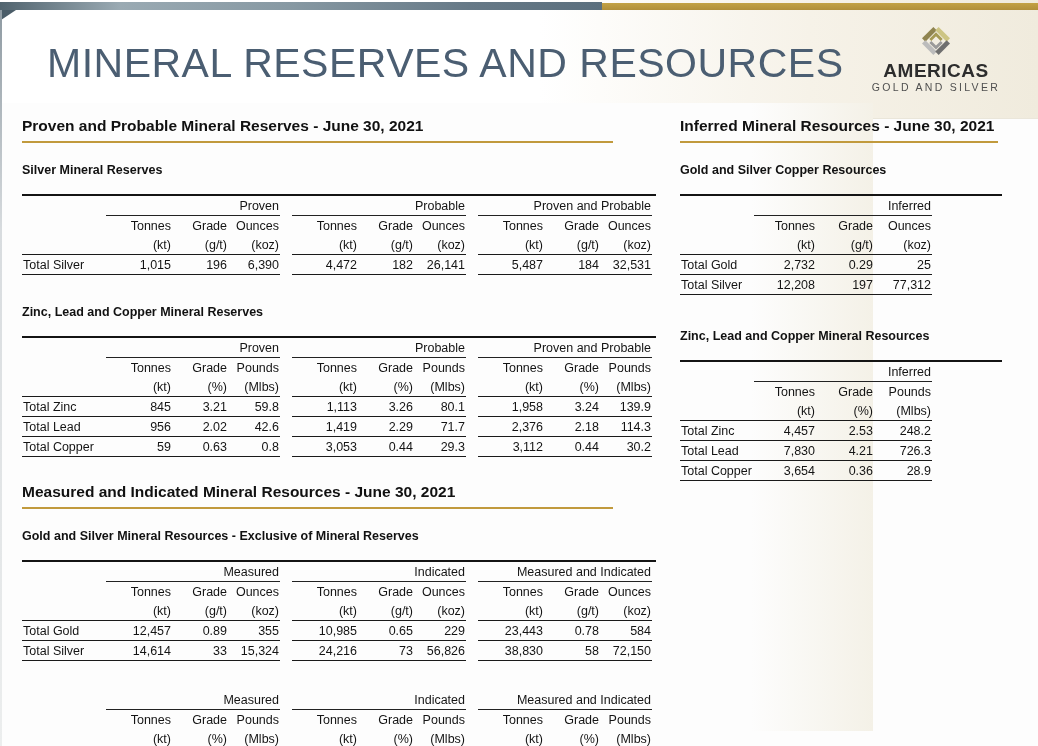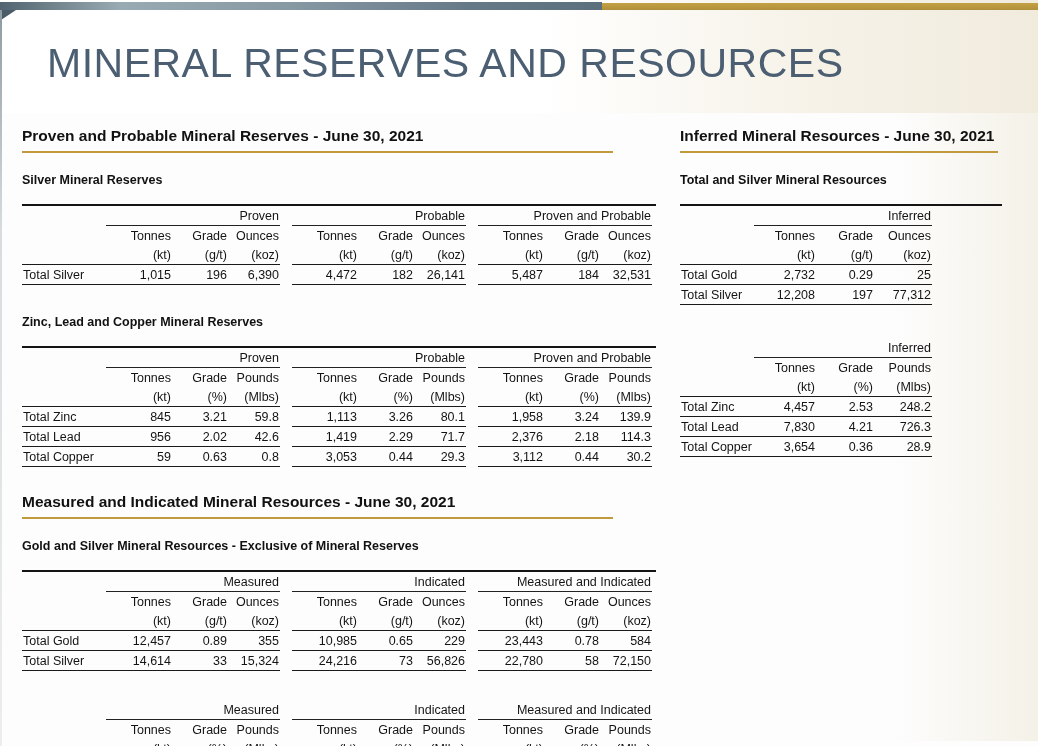--- a/index.html
+++ b/index.html
@@ -36,21 +36,21 @@
     font-size:41px;letter-spacing:0.5px;color:#4b5e72;white-space:nowrap;
   }
   .logo{
     position:absolute;right:22px;top:22px;width:160px;text-align:center;
   }
   .logo-mark{display:block;margin:0 auto 3px auto;}
   .logo-name{font-size:19px;font-weight:800;letter-spacing:0.5px;color:#2d2d2d;line-height:20px;}
   .logo-tag{font-size:10.5px;letter-spacing:2.3px;color:#4f4f4f;line-height:13px;}
   
   .content{
-    position:absolute;left:0;top:113px;width:1038px;height:628px;
+    position:absolute;left:0;top:103px;width:873px;height:628px;
     background:linear-gradient(90deg,#fdfdfd 0%,#fdfdfd 86%,#f4f1e7 100%);
   }
   .col-left{position:absolute;left:22px;top:14px;width:634px;}
   .col-right{position:absolute;left:680px;top:14px;width:322px;}
   .sec-head{
     font-size:15.5px;font-weight:700;color:#111;
     padding-bottom:6px;border-bottom:2.5px solid #c19a3d;
     white-space:nowrap;
   }
   .col-left .sec-head{width:591px;}
@@ -76,20 +76,34 @@
   .sec-gap{height:10px;}
 </style>
 </head>
 <body>
 
 <div class="header">
   <div class="topbar-slate"></div>
   <div class="topbar-gold"></div>
   <div class="notch"></div>
   <div class="page-title">MINERAL RESERVES AND RESOURCES</div>
+  <div class="logo">
+    <svg class="logo-mark" width="38" height="36" viewBox="0 0 40 38">
+      <g stroke-linecap="butt" fill="none">
+        <path d="M7 19 L19 7" stroke="#8f8450" stroke-width="5"></path>
+        <path d="M21 7 L33 19" stroke="#cdc584" stroke-width="5"></path>
+        <path d="M7 21 L19 33" stroke="#bcbcbc" stroke-width="5"></path>
+        <path d="M21 33 L33 21" stroke="#6f6f6f" stroke-width="5"></path>
+        <path d="M14 19 L20 13 L26 19" stroke="#a59a55" stroke-width="3"></path>
+        <path d="M14 21 L20 27 L26 21" stroke="#9a9a9a" stroke-width="3"></path>
+      </g>
+    </svg>
+    <div class="logo-name">AMERICAS</div>
+    <div class="logo-tag">GOLD AND SILVER</div>
+  </div>
 </div>
 
 <div class="content">
 
   <div class="col-left">
     <div class="sec-head">Proven and Probable Mineral Reserves - June 30, 2021</div>
     <div class="mtable">
         <div class="mt-title">Silver Mineral Reserves</div>
         <div class="mt-grid g3">
           <div class="c"></div>
@@ -257,21 +271,21 @@
           <div class="c num rule">584</div>
           <div class="c lbl rule">Total Silver</div>
           <div class="c num rule">14,614</div>
           <div class="c num rule">33</div>
           <div class="c num rule">15,324</div>
           <div class="c gap"></div>
           <div class="c num rule">24,216</div>
           <div class="c num rule">73</div>
           <div class="c num rule">56,826</div>
           <div class="c gap"></div>
-          <div class="c num rule">22,780</div>
+          <div class="c num rule">38,830</div>
           <div class="c num rule">58</div>
           <div class="c num rule">72,150</div>
         </div>
       </div>
     <div class="sec-gap"></div>
     <div class="mtable">
         <div class="mt-grid g3">
           <div class="c"></div>
           <div class="c ghead" style="grid-column: span 3;">Measured</div>
           <div class="c gap"></div>
@@ -314,21 +328,21 @@
           <div class="c num rule">10,129</div>
           <div class="c num rule">3.60</div>
           <div class="c num rule">804.5</div>
         </div>
       </div>
   </div>
 
   <div class="col-right">
     <div class="sec-head">Inferred Mineral Resources - June 30, 2021</div>
     <div class="mtable">
-        <div class="mt-title">Total and Silver Mineral Resources</div>
+        <div class="mt-title">Gold and Silver Copper Resources</div>
         <div class="mt-grid g1">
           <div class="c"></div>
           <div class="c ghead" style="grid-column: span 3;">Inferred</div>
           <div class="c"></div>
           <div class="c num">Tonnes</div>
           <div class="c num">Grade</div>
           <div class="c num">Ounces</div>
           <div class="c rule"></div>
           <div class="c num rule">(kt)</div>
           <div class="c num rule">(g/t)</div>
@@ -338,20 +352,21 @@
           <div class="c num rule">0.29</div>
           <div class="c num rule">25</div>
           <div class="c lbl rule">Total Silver</div>
           <div class="c num rule">12,208</div>
           <div class="c num rule">197</div>
           <div class="c num rule">77,312</div>
         </div>
       </div>
     <div style="height:14px"></div>
     <div class="mtable">
+        <div class="mt-title">Zinc, Lead and Copper Mineral Resources</div>
         <div class="mt-grid g1">
           <div class="c"></div>
           <div class="c ghead" style="grid-column: span 3;">Inferred</div>
           <div class="c"></div>
           <div class="c num">Tonnes</div>
           <div class="c num">Grade</div>
           <div class="c num">Pounds</div>
           <div class="c rule"></div>
           <div class="c num rule">(kt)</div>
           <div class="c num rule">(%)</div>

